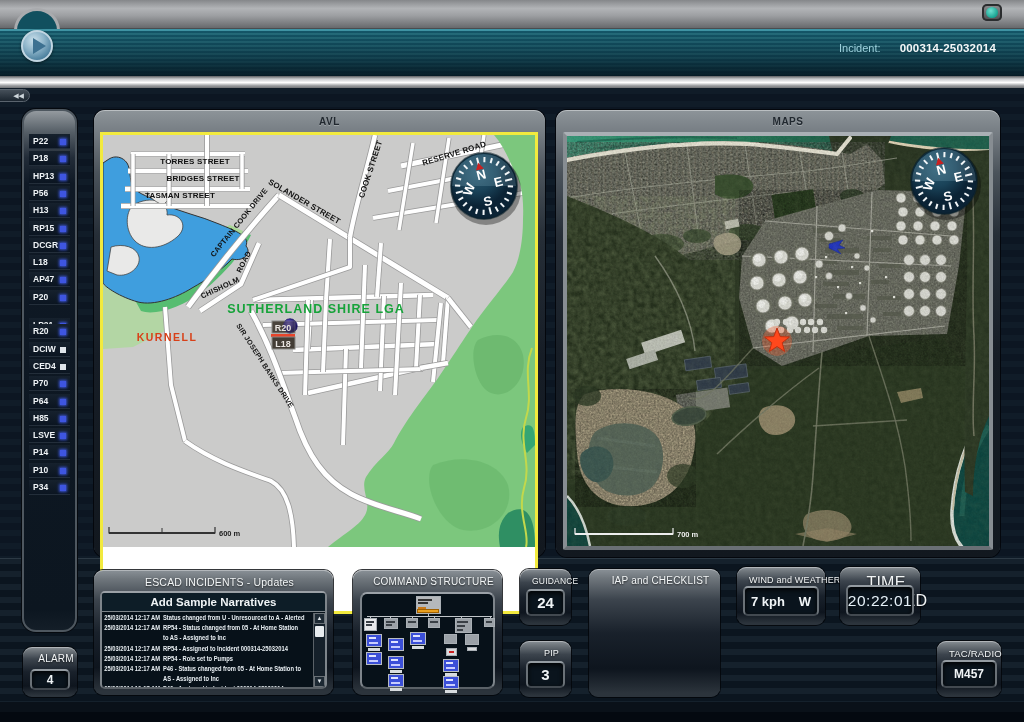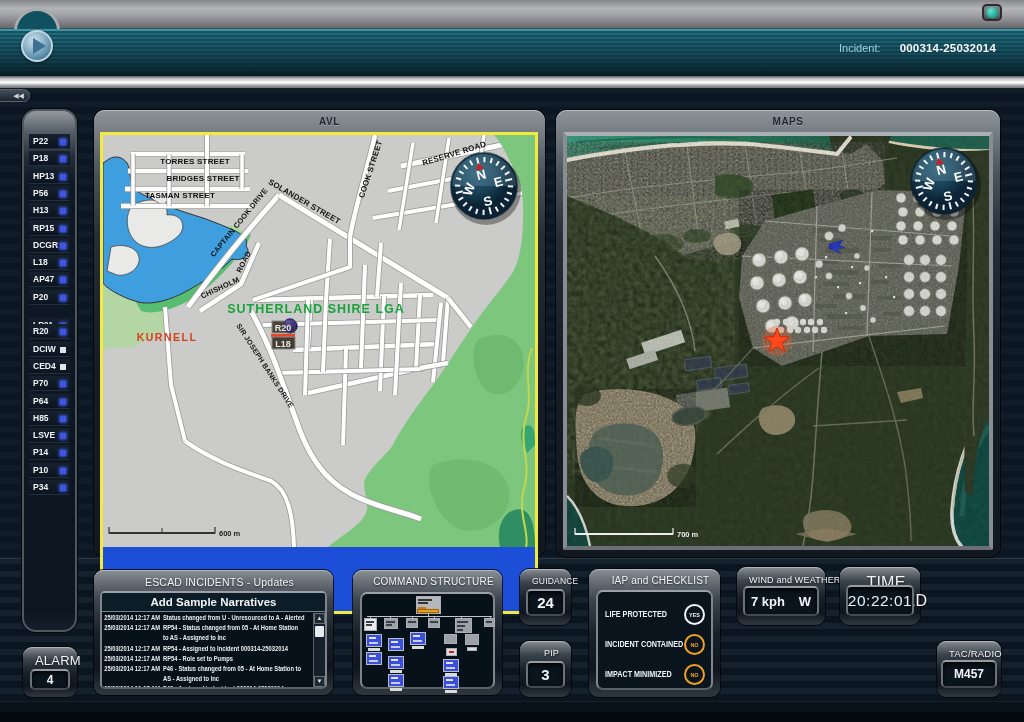--- a/index.html
+++ b/index.html
@@ -99,27 +99,27 @@
 <div class="sbtn off" style="top:341.6px">DCIW<i></i></div>
 <div class="sbtn off" style="top:358.9px">CED4<i></i></div>
 <div class="sbtn" style="top:376.2px">P70<i></i></div>
 <div class="sbtn" style="top:393.5px">P64<i></i></div>
 <div class="sbtn" style="top:410.8px">H85<i></i></div>
 <div class="sbtn" style="top:428.1px">LSVE<i></i></div>
 <div class="sbtn" style="top:445.4px">P14<i></i></div>
 <div class="sbtn" style="top:462.7px">P10<i></i></div>
 <div class="sbtn" style="top:480.0px">P34<i></i></div>
 <div class="wbox" style="left:23px;top:647px;width:54px;height:50px;">
-  <div class="wlab" style="font-size:13px;top:6px;">ALARM</div>
+  <div class="wlab" style="font-size:10px;top:6px;">ALARM</div>
   <div class="vbox" style="left:7px;top:22px;width:40px;height:21px;font-size:12px;">4</div>
 </div>
 <div class="panel" style="left:94px;top:110px;width:451px;height:447px;">
       <div class="phead">AVL</div>
     </div>
-    <div style="position:absolute;left:100px;top:132px;width:438px;height:482px;border:3px solid #f2ea3e;background:#1d4ed8;">
+    <div style="position:absolute;left:100px;top:132px;width:438px;height:482px;border:3px solid #f2ea3e;background:#ffffff;">
       <svg width="432" height="412" viewBox="0 0 432 412" style="display:block">
         <defs>
           <radialGradient id="cgrad" cx="40%" cy="30%">
             <stop offset="0%" stop-color="#2a5a70"></stop>
             <stop offset="55%" stop-color="#1a4359"></stop>
             <stop offset="100%" stop-color="#0b2335"></stop>
           </radialGradient>
           <radialGradient id="mgrad" cx="40%" cy="35%">
             <stop offset="0%" stop-color="#7a68d8"></stop>
             <stop offset="60%" stop-color="#3a2e9a"></stop>
@@ -694,21 +694,13 @@
 <div class="wbox" style="left:840px;top:567px;width:80px;height:58px;">
       <div class="wlab" style="font-size:16px;">TIME ELAPSED</div>
       <div class="vbox" style="left:6px;top:18px;width:68px;height:31px;font-size:15.5px;color:#e6f1f8;letter-spacing:.5px;font-weight:normal;">20:22:01</div>
     </div>
 <div class="wbox" style="left:937px;top:641px;width:64px;height:56px;">
       <div class="wlab" style="font-size:9.5px;">TAC/RADIO</div>
       <div class="vbox" style="left:4px;top:19px;width:56px;height:28px;font-size:12px;">M457</div>
     </div>
 <div class="wbox" style="left:589px;top:569px;width:131px;height:128px;">
  <div class="wlab" style="top:6px;">IAP and CHECKLIST</div>
- <div class="innerbox" style="left:7px;top:21px;width:117px;height:100px;border-radius:7px;background:#0a141d;">
-<div style="position:absolute;left:7px;top:17px;font-size:9px;font-weight:bold;color:#eef3f5;white-space:nowrap;transform:scaleX(0.8);transform-origin:0 50%;">LIFE PROTECTED</div>
-        <div style="position:absolute;right:6px;top:12px;width:21px;height:21px;border-radius:50%;border:2.5px solid #f2f4f6;display:flex;align-items:center;justify-content:center;font-size:5.5px;font-weight:bold;color:#f2f4f6;">YES</div>
-        <div style="position:absolute;left:7px;top:47px;font-size:9px;font-weight:bold;color:#eef3f5;white-space:nowrap;transform:scaleX(0.8);transform-origin:0 50%;">INCIDENT CONTAINED</div>
-        <div style="position:absolute;right:6px;top:42px;width:21px;height:21px;border-radius:50%;border:2.5px solid #f0a125;display:flex;align-items:center;justify-content:center;font-size:5.5px;font-weight:bold;color:#f0a125;">NO</div>
-        <div style="position:absolute;left:7px;top:77px;font-size:9px;font-weight:bold;color:#eef3f5;white-space:nowrap;transform:scaleX(0.8);transform-origin:0 50%;">IMPACT MINIMIZED</div>
-        <div style="position:absolute;right:6px;top:72px;width:21px;height:21px;border-radius:50%;border:2.5px solid #f0a125;display:flex;align-items:center;justify-content:center;font-size:5.5px;font-weight:bold;color:#f0a125;">NO</div>
-      </div>
     </div>
 </div>
 </body></html>

